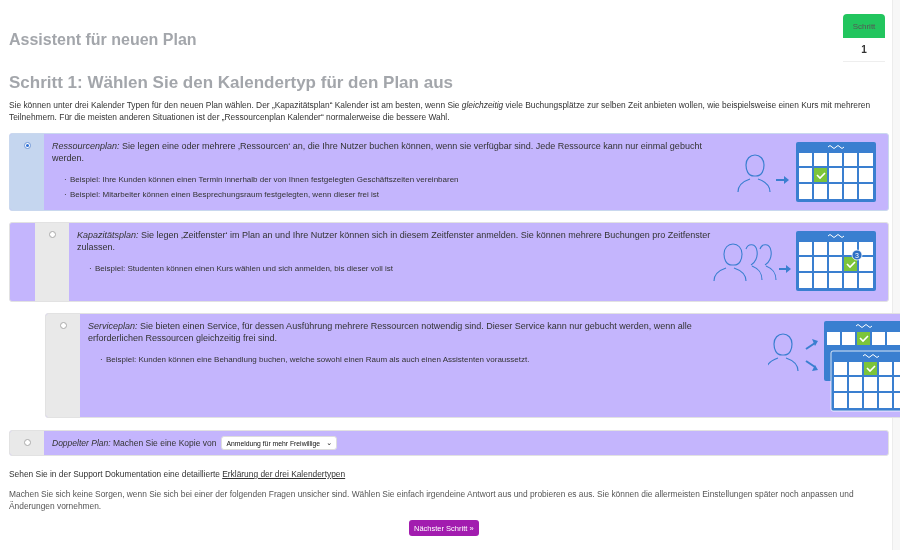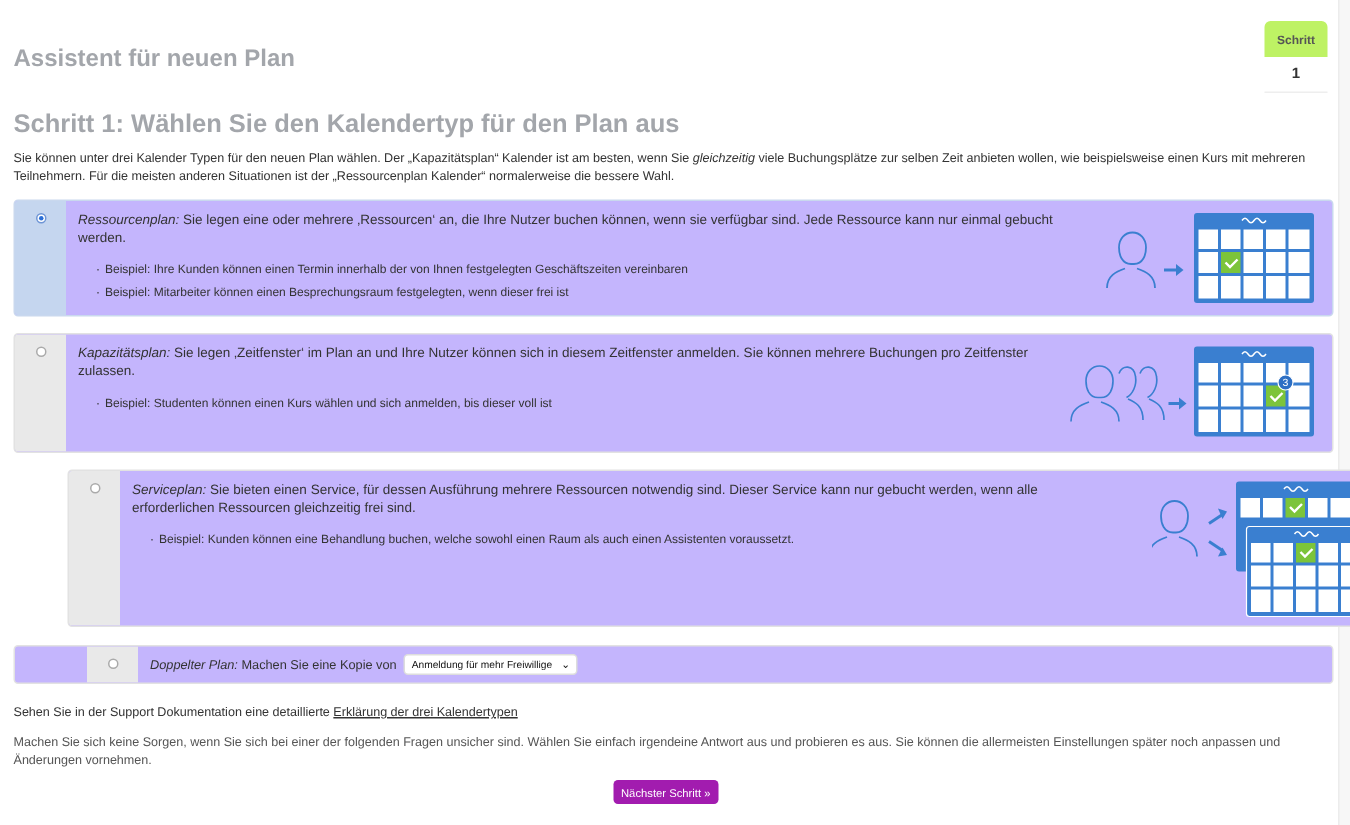--- a/index.html
+++ b/index.html
@@ -2,21 +2,21 @@
 <html><head>
 <meta charset="utf-8">
 <style>
   * { box-sizing: border-box; margin: 0; padding: 0; }
   html, body { width: 900px; height: 550px; overflow: hidden; background: #ffffff; }
   body { font-family: "Liberation Sans", sans-serif; color: #333; font-size: 9.5px; position: relative; }
   .scroll-edge { position: absolute; right: 0; top: 0; width: 8px; height: 550px; background: #f7f7f7; border-left: 1px solid #ececec; }
   .page { position: absolute; left: 9px; top: 0; width: 880px; }
   .title { position: absolute; left: 0; top: 31px; font-size: 16px; font-weight: bold; color: #a3a6ab; }
   .step-box { position: absolute; left: 834px; top: 14px; width: 42px; }
-  .step-head { background: #bef264; border-radius: 4px 4px 0 0; height: 24px; font-size: 8px; font-weight: bold; color: #555; display: flex; align-items: center; justify-content: center; }
+  .step-head { background: #22c55e; border-radius: 4px 4px 0 0; height: 24px; font-size: 8px; font-weight: normal; color: #555; display: flex; align-items: center; justify-content: center; }
   .step-num { height: 24px; font-size: 10px; font-weight: bold; color: #333; display: flex; align-items: center; justify-content: center; border-bottom: 1px solid #eee; }
   .subtitle { position: absolute; left: 0; top: 73px; font-size: 17px; font-weight: bold; color: #a3a6ab; }
   .intro { position: absolute; left: 0; top: 100px; width: 880px; font-size: 8.4px; line-height: 11.5px; color: #333; }
   .opt { position: absolute; left: 0; width: 880px; border: 1px solid #e2e2e2; border-radius: 3px; display: flex; background: #c4b5fd; overflow: hidden; }
   .opt.sel { border-color: #c9d8ee; }
   .opt .rail { width: 34px; background: #e9e9e9; position: relative; flex-shrink: 0; }
   .opt.sel .rail { background: #c5d6ef; }
   .radio { position: absolute; left: 14px; top: 8px; width: 7px; height: 7px; border-radius: 50%; border: 1px solid #aaa; background: #fff; }
   .radio.on { border-color: #6e95d6; background: #fff; }
   .radio.on::after { content: ""; position: absolute; left: 1px; top: 1px; width: 3px; height: 3px; border-radius: 50%; background: #2c6fd6; }
@@ -89,21 +89,21 @@
               <rect x="112" y="44" width="13" height="15"></rect>
               <rect x="127" y="44" width="14" height="15"></rect>
           </g>
           <rect x="82" y="28" width="13" height="14" fill="#7cc43a"></rect>
           <path d="M85 35 l3 3 l5 -5" stroke="#fff" stroke-width="1.6" fill="none"></path>
         </svg>
       </div>
     </div>
   </div>
 
-  <div class="opt" style="top:222px;height:80px;">
+  <div class="opt" style="top:222px;height:80px;padding-left:25px;">
     <div class="rail">
       <span class="radio"></span>
     </div>
     <div class="body">
       <p class="desc"><i>Kapazitätsplan:</i><span> Sie legen ‚Zeitfenster‘ im Plan an und Ihre Nutzer können sich in diesem Zeitfenster anmelden. Sie können mehrere Buchungen pro Zeitfenster zulassen.</span></p>
       <ul>
         <li>Beispiel: Studenten können einen Kurs wählen und sich anmelden, bis dieser voll ist</li>
       </ul>
       <div class="illu">
         <svg width="172" height="68" viewBox="0 0 172 68">
@@ -189,21 +189,21 @@
               <rect x="111" y="76" width="13" height="15"></rect>
               <rect x="126" y="76" width="14" height="15"></rect>
           </g>
           <rect x="96" y="45" width="13" height="13" fill="#7cc43a"></rect>
           <path d="M99 51 l3 3 l5 -5" stroke="#fff" stroke-width="1.6" fill="none"></path>
         </svg>
       </div>
     </div>
   </div>
 
-  <div class="opt dup" style="top:430px;height:26px;padding-left:48px;">
+  <div class="opt dup" style="top:430px;height:26px;">
     <div class="rail">
       <span class="radio"></span>
     </div>
     <div class="body">
       <span class="dup-label"><i>Doppelter Plan:</i><span> Machen Sie eine Kopie von</span></span>
       <span class="select">
         <span>Anmeldung für mehr Freiwillige</span>
         <span class="chev">⌄</span>
       </span>
     </div>

